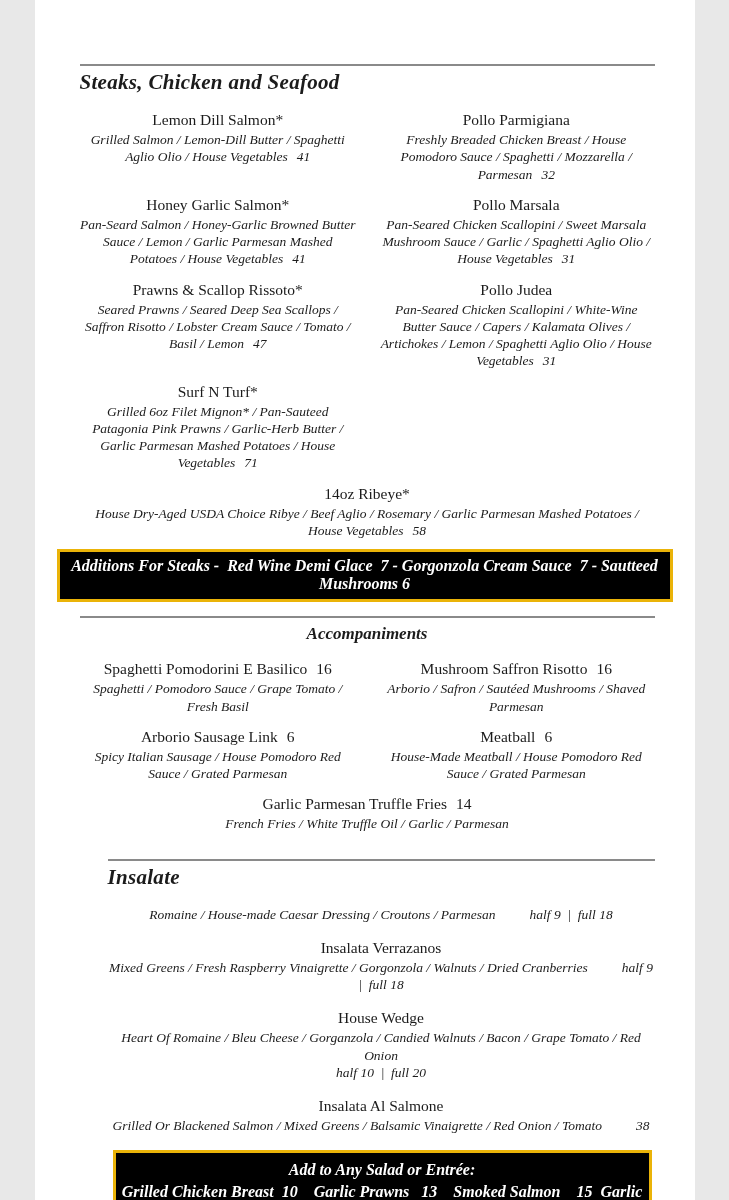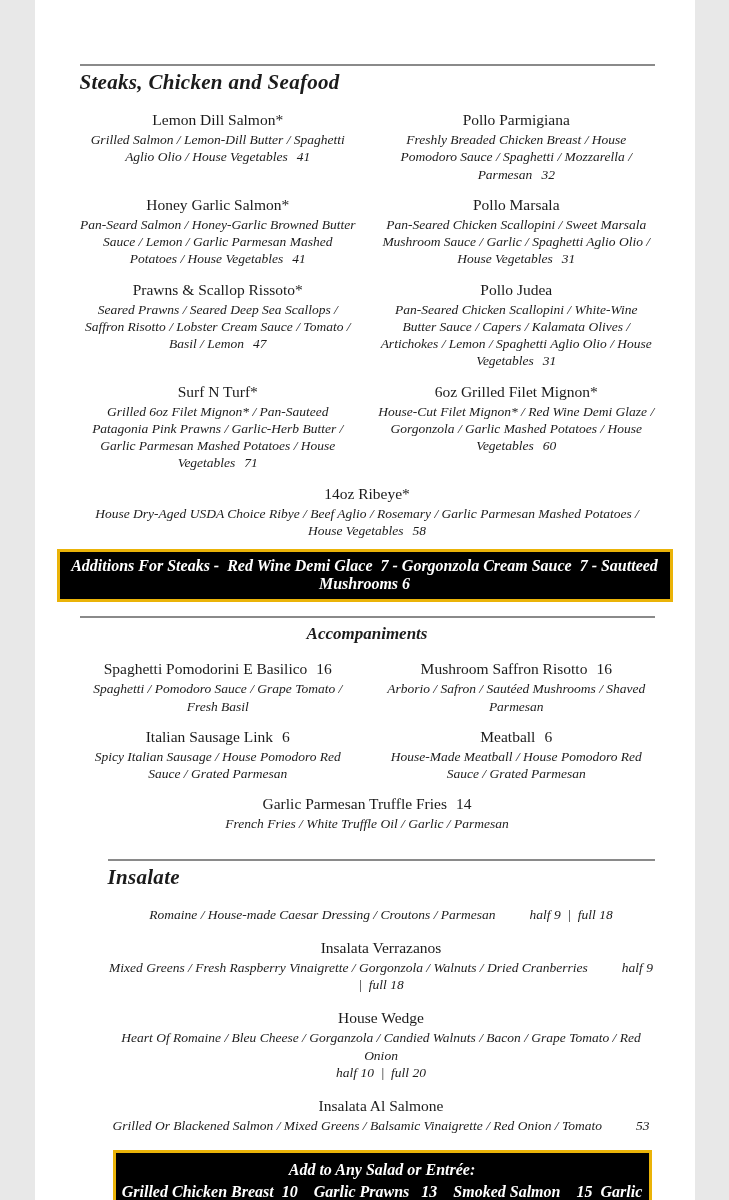--- a/index.html
+++ b/index.html
@@ -74,24 +74,20 @@
       <p class="item-desc"><span>Seared Prawns / Seared Deep Sea Scallops / Saffron Risotto / Lobster Cream Sauce / Tomato /  Basil / Lemon</span><span class="price">47</span></p>
     </div>
     <div class="item">
       <p class="item-name">Pollo Judea</p>
       <p class="item-desc"><span>Pan-Seared Chicken Scallopini / White-Wine Butter Sauce / Capers / Kalamata Olives / Artichokes / Lemon / Spaghetti Aglio Olio / House Vegetables</span><span class="price">31</span></p>
     </div>
     <div class="item">
       <p class="item-name">Surf N Turf*</p>
       <p class="item-desc"><span>Grilled 6oz Filet Mignon* / Pan-Sauteed Patagonia Pink Prawns / Garlic-Herb Butter / Garlic Parmesan Mashed Potatoes / House Vegetables</span><span class="price">71</span></p>
     </div>
-    <div class="item">
-      <p class="item-name">6oz Grilled Filet Mignon*</p>
-      <p class="item-desc"><span>House-Cut Filet Mignon* / Red Wine Demi Glaze / Gorgonzola / Garlic Mashed Potatoes / House Vegetables</span><span class="price">60</span></p>
-    </div>
   </div>
 
   <div class="item fullw">
     <p class="item-name">14oz Ribeye*</p>
     <p class="item-desc"><span>House Dry-Aged USDA Choice Ribye / Beef Aglio / Rosemary / Garlic Parmesan Mashed Potatoes / House Vegetables</span><span class="price">58</span></p>
   </div>
 
   <div class="banner banner-steaks">Additions For Steaks -  Red Wine Demi Glace  7 - Gorgonzola Cream Sauce  7 - Sautteed Mushrooms 6</div>
 
   <div class="sect">
@@ -101,21 +97,21 @@
     <div class="grid2">
       <div class="item">
         <p class="item-name"><span>Spaghetti Pomodorini E Basilico</span><span class="price">16</span></p>
         <p class="item-desc">Spaghetti / Pomodoro Sauce / Grape Tomato / Fresh Basil</p>
       </div>
       <div class="item">
         <p class="item-name"><span>Mushroom Saffron Risotto</span><span class="price">16</span></p>
         <p class="item-desc">Arborio / Safron / Sautéed Mushrooms / Shaved Parmesan</p>
       </div>
       <div class="item">
-        <p class="item-name"><span>Italian Sausage Link</span><span class="price">6</span></p>
+        <p class="item-name"><span>Arborio Sausage Link</span><span class="price">6</span></p>
         <p class="item-desc">Spicy Italian Sausage / House Pomodoro Red Sauce / Grated Parmesan</p>
       </div>
       <div class="item">
         <p class="item-name"><span>Meatball</span><span class="price">6</span></p>
         <p class="item-desc">House-Made Meatball / House Pomodoro Red Sauce / Grated Parmesan</p>
       </div>
     </div>
 
     <div class="item fullw">
       <p class="item-name"><span>Garlic Parmesan Truffle Fries</span><span class="price">14</span></p>
@@ -134,21 +130,21 @@
       <p class="item-name">Insalata Verrazanos</p>
       <p class="item-desc"><span>Mixed Greens / Fresh Raspberry Vinaigrette / Gorgonzola / Walnuts / Dried Cranberries</span><span class="portions">half 9  |  full 18</span></p>
     </div>
     <div class="item">
       <p class="item-name">House Wedge</p>
       <p class="item-desc">Heart Of Romaine / Bleu Cheese / Gorganzola / Candied Walnuts / Bacon / Grape Tomato / Red Onion</p>
       <p class="item-desc">half 10  |  full 20</p>
     </div>
     <div class="item">
       <p class="item-name">Insalata Al Salmone</p>
-      <p class="item-desc"><span>Grilled Or Blackened Salmon / Mixed Greens / Balsamic Vinaigrette / Red Onion / Tomato</span><span class="portions">53</span></p>
+      <p class="item-desc"><span>Grilled Or Blackened Salmon / Mixed Greens / Balsamic Vinaigrette / Red Onion / Tomato</span><span class="portions">38</span></p>
     </div>
 
     <div class="banner banner-salads">
       <div>Add to Any Salad or Entrée:</div>
       <div>Grilled Chicken Breast  10    Garlic Prawns   13    Smoked Salmon    15  Garlic Steak Bites   18</div>
       <div>Fresh Grilled or Blackened Salmon*   26</div>
     </div>
   </div>
 
   <div class="footer-row">

